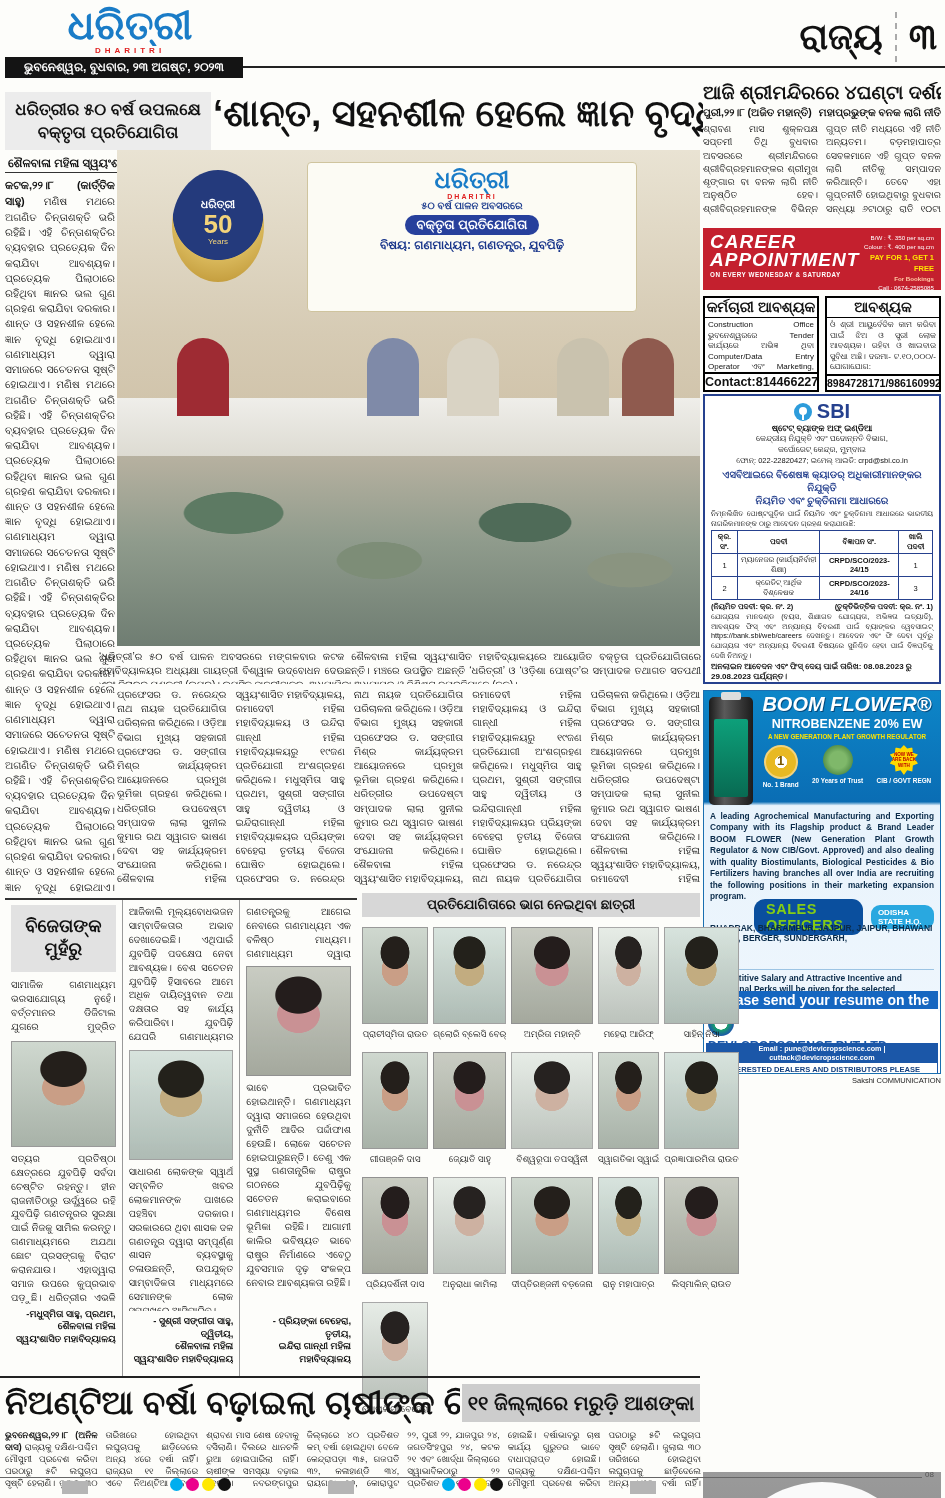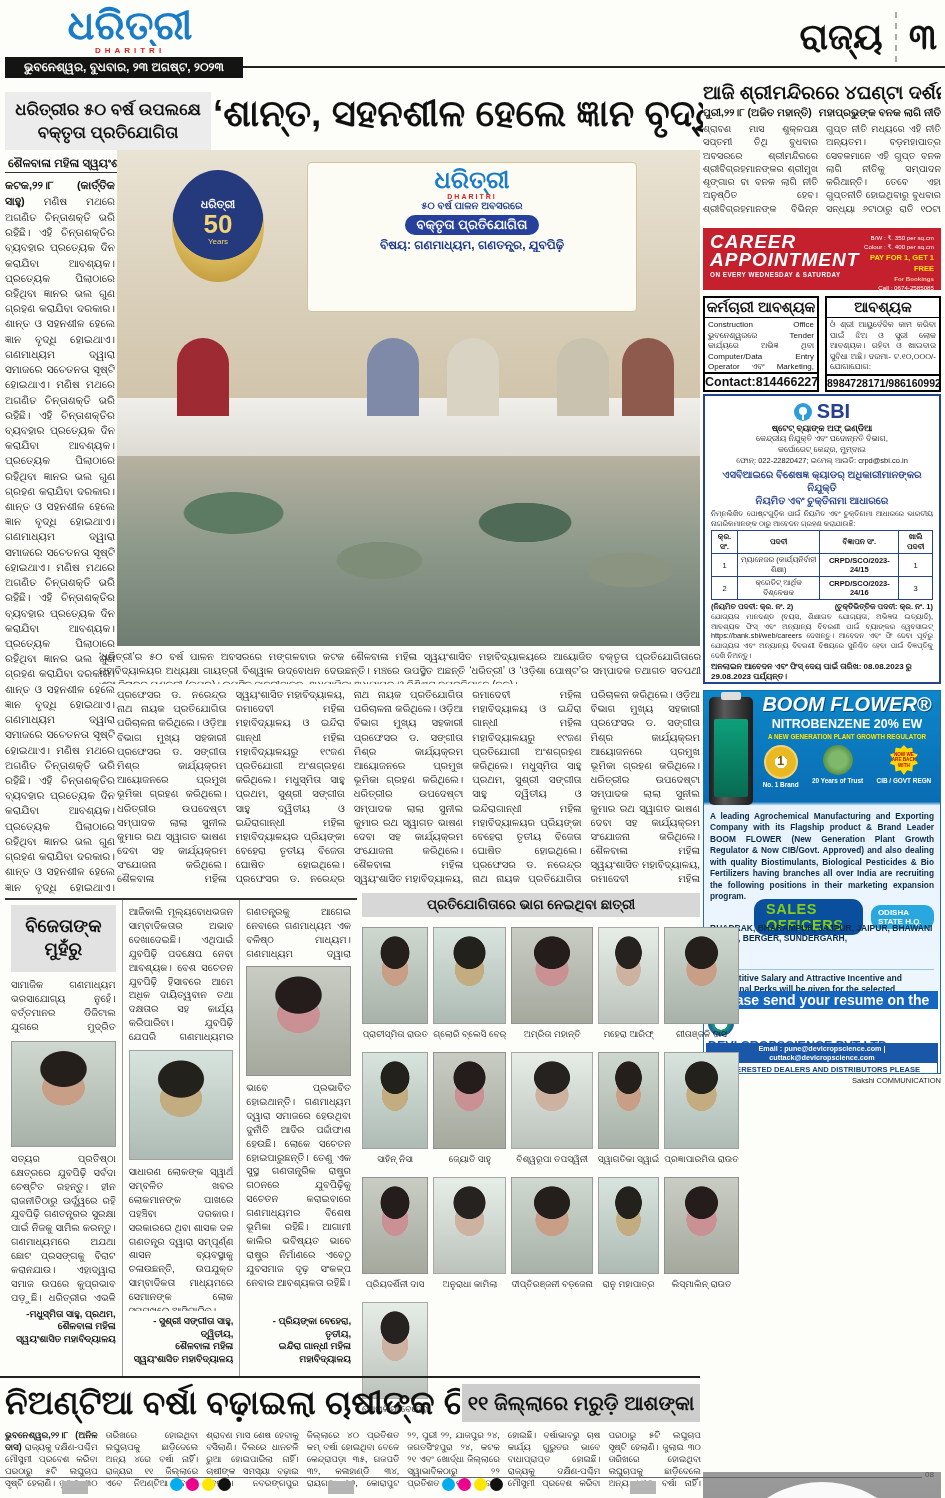--- a/index.html
+++ b/index.html
@@ -378,26 +378,26 @@
         </div>
         <div>
           <div class="cph portrait p3"></div>
           <div class="cname">ଅମ୍ରିତା ମହାନ୍ତି</div>
         </div>
         <div>
           <div class="cph portrait p4"></div>
           <div class="cname">ମହେରା ଆରିଫ୍</div>
         </div>
         <div>
+          <div class="cph portrait p2"></div>
+          <div class="cname">ସାହିନ୍ ନିସା</div>
+        </div>
+        <div>
           <div class="cph portrait "></div>
           <div class="cname">ଗୀତାଞ୍ଜଳି ଦାସ</div>
-        </div>
-        <div>
-          <div class="cph portrait p2"></div>
-          <div class="cname">ସାହିନ୍ ନିସା</div>
         </div>
         <div>
           <div class="cph portrait p3"></div>
           <div class="cname">ଜ୍ୟୋତି ସାହୁ</div>
         </div>
         <div>
           <div class="cph portrait p4"></div>
           <div class="cname">ବିଶ୍ୱରୂପା ତପସ୍ୱିନୀ</div>
         </div>
         <div>

